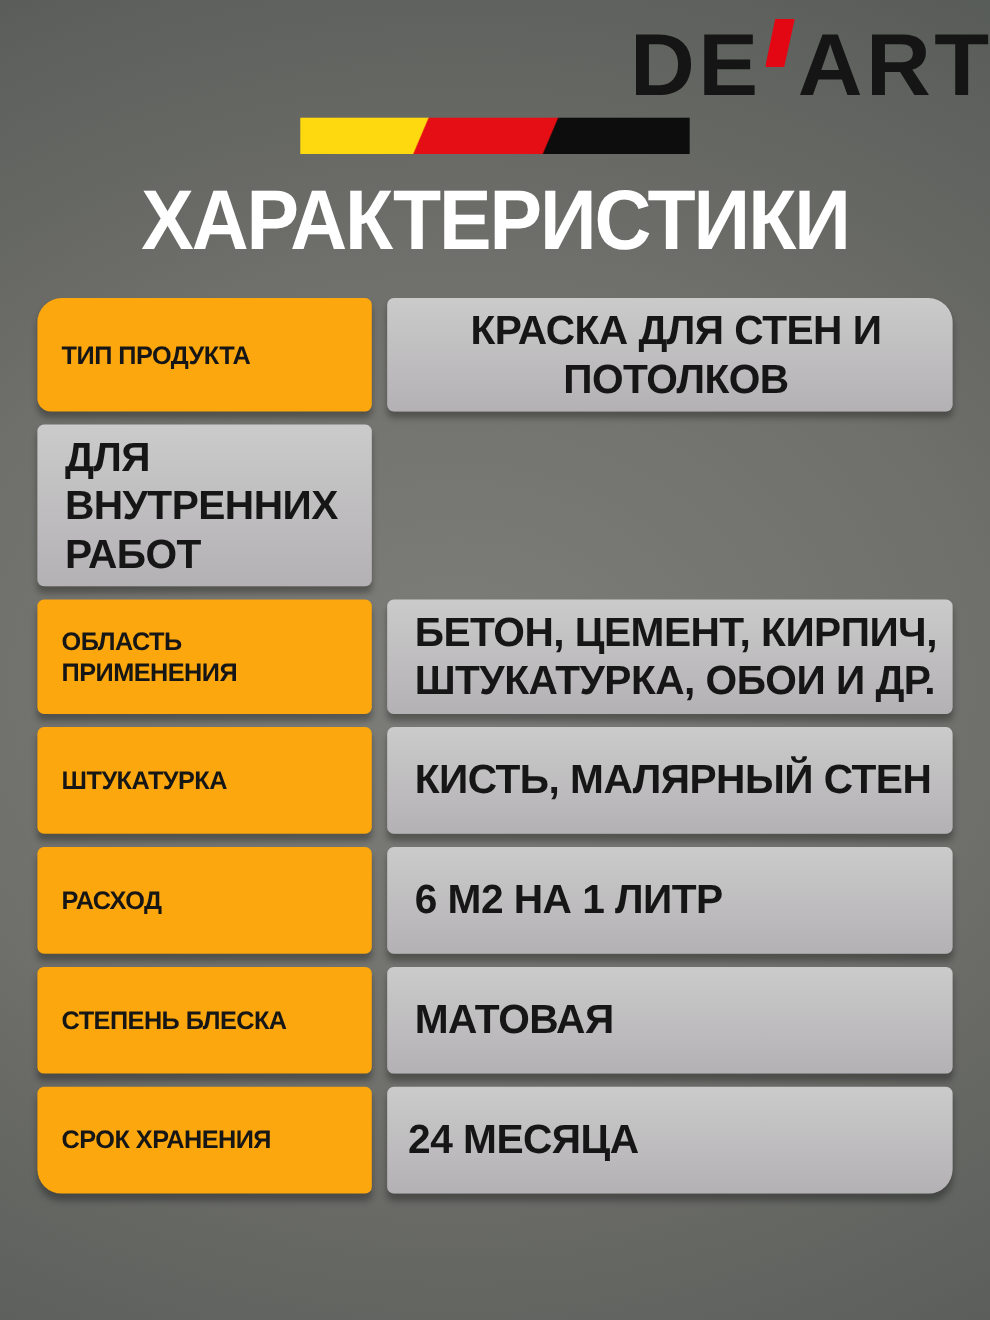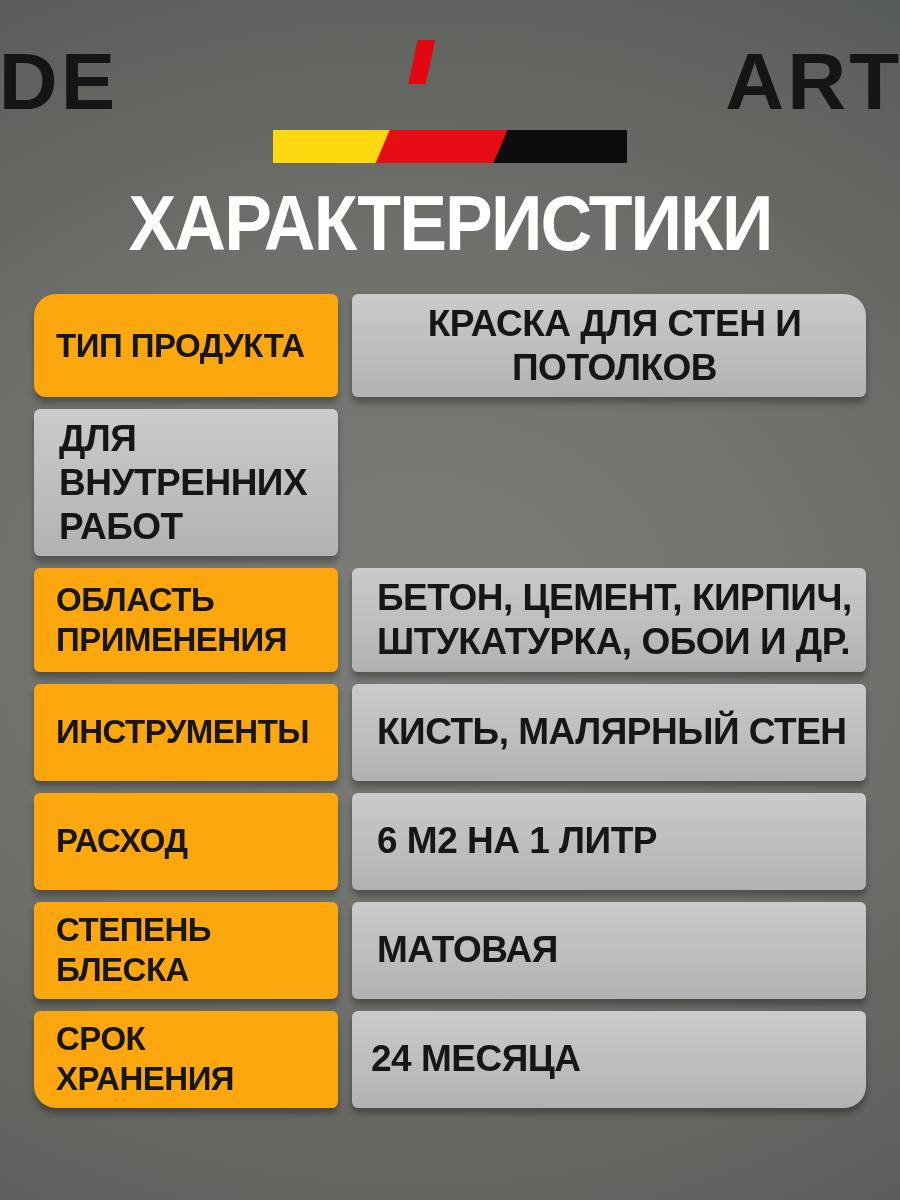--- a/index.html
+++ b/index.html
@@ -6,23 +6,22 @@
   body {
     width: 900px; height: 1200px; overflow: hidden;
     background: radial-gradient(120% 72% at 46% 52%, #7d7d79 0%, #6f6f6b 45%, #585c58 85%, #535754 100%);
     font-family: "Liberation Sans", "DejaVu Sans", sans-serif;
     -webkit-font-smoothing: antialiased;
   }
 
   
   .logo-block { padding-top: 16px; }
   .logo-row {
-    display: flex; justify-content: space-between; align-items: center;
+    display: flex; justify-content: flex-end; align-items: center;
     height: 86px;
-    margin-top: 23px;
   }
   .logo-text {
     font-size: 80px; font-weight: bold; color: var(--logo-text, #151515);
     letter-spacing: 3px; line-height: 86px; transform: scaleX(1.02);
   }
   .logo-apostrophe {
     display: inline-block; width: 27px; height: 44px;
     background: var(--logo-apostrophe, #e30613);
     clip-path: polygon(34% 0, 100% 0, 64% 100%, 0 100%);
     margin: 0 4px; position: relative; top: -20px;
@@ -54,21 +53,21 @@
   }
   .cell {
     display: flex; align-items: center; border-radius: 6px;
     box-shadow: 0 6px 6px rgba(0,0,0,0.30);
   }
   .cell-label {
     background: var(--label-bg, #fca70d);
     padding: 8px 10px 8px 22px;
   }
   .cell-label .cell-text {
-    font-size: 33px; font-weight: bold; color: var(--text-dark, #161616);
+    font-size: 23px; font-weight: bold; color: var(--text-dark, #161616);
     line-height: 1.22; letter-spacing: -0.5px;
   }
   .cell-value {
     background: linear-gradient(180deg, #cbcbcb 0%, #b4b1b4 100%);
     padding: 8px 14px 8px 25px;
   }
   .cell-value .cell-text {
     font-size: 37px; font-weight: bold; color: var(--text-dark, #161616);
     line-height: 1.18; letter-spacing: -0.5px;
   }
@@ -111,21 +110,21 @@
     <div class="cell cell-label">
       <span class="cell-text">ОБЛАСТЬ ПРИМЕНЕНИЯ</span>
     </div>
     <div class="cell cell-value">
       <span class="cell-text">БЕТОН, ЦЕМЕНТ, КИРПИЧ, ШТУКАТУРКА, ОБОИ И ДР.</span>
     </div>
   </div>
 
   <div class="char-row">
     <div class="cell cell-label">
-      <span class="cell-text">ИНСТРУМЕНТЫ</span>
+      <span class="cell-text">ШТУКАТУРКА</span>
     </div>
     <div class="cell cell-value">
       <span class="cell-text">КИСТЬ, МАЛЯРНЫЙ СТЕН</span>
     </div>
   </div>
 
   <div class="char-row">
     <div class="cell cell-label">
       <span class="cell-text">РАСХОД</span>
     </div>

